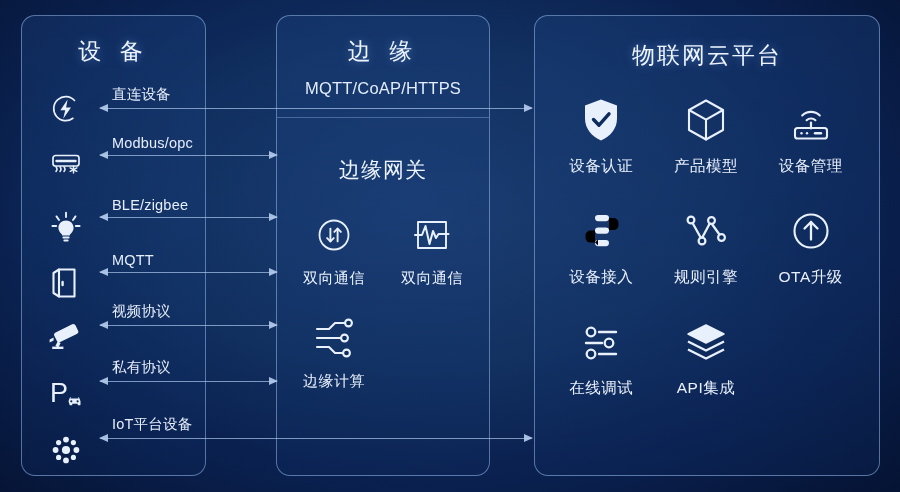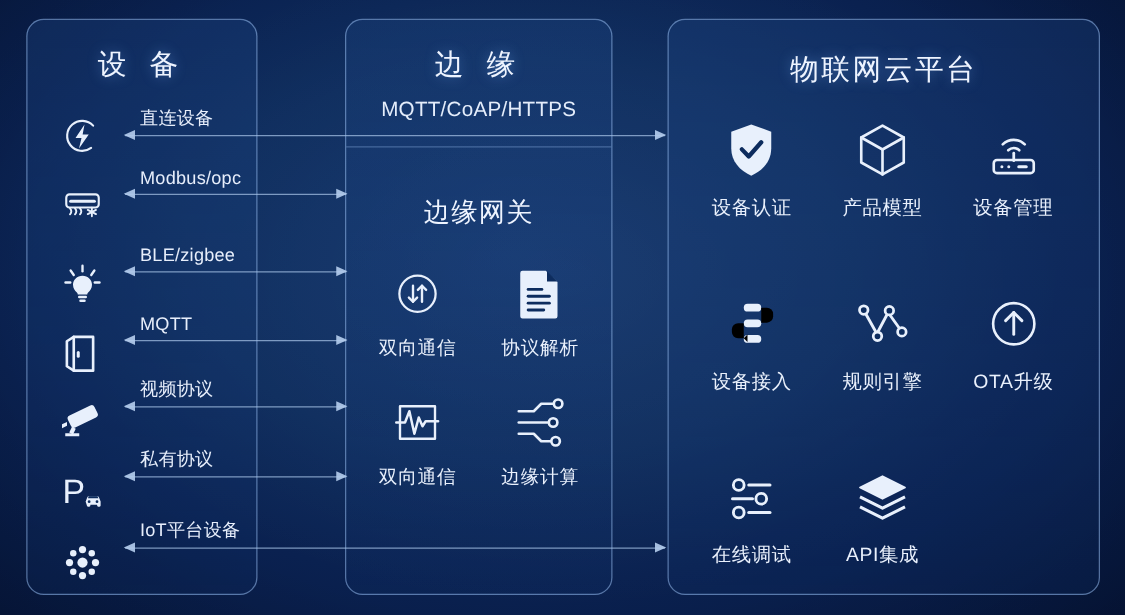--- a/index.html
+++ b/index.html
@@ -97,21 +97,21 @@
   }
   .feat { display: flex; flex-direction: column; align-items: center; gap: 10px; }
   .feat .glyph { width: 48px; height: 48px; display: flex; align-items: center; justify-content: center; }
   .feat .glyph svg { display: block; }
   .feat .caption { font-size: 15px; color: #e9f0fc; white-space: nowrap; letter-spacing: 0.5px; }
 
   
   .cloud-grid {
     position: absolute; left: 14px; right: 16px; top: 78px;
     display: grid; grid-template-columns: repeat(3, 1fr);
-    row-gap: 56px;
+    row-gap: 28px;
   }
   .cloud-grid .feat .glyph { width: 52px; height: 52px; }
   .cloud-grid .feat .caption { font-size: 15.5px; }
 
   svg.ic { stroke: #e8f0fc; fill: none; stroke-width: 1.7; stroke-linecap: round; stroke-linejoin: round; }
   svg.ic-f { fill: #e8f0fc; stroke: none; }
 </style>
 </head>
 <body>
 
@@ -267,35 +267,20 @@
               <line x1="18.4" y1="15.6" x2="18.4" y2="28.4"></line>
               <path d="M15.1 25.1 L18.4 28.4 L21.7 25.1"></path>
               <line x1="25.6" y1="28.4" x2="25.6" y2="15.6"></line>
               <path d="M22.3 18.9 L25.6 15.6 L28.9 18.9"></path>
             </g>
           </svg>
         </span>
         <span class="caption">双向通信</span>
       </div>
 
-      <div class="feat">
-        <span class="glyph">
-          <svg width="42" height="46" viewBox="0 0 42 46">
-            <path fill="#e8f0fc" d="M7 4.5 h18.6 L35 13.6 V41 a1.8 1.8 0 0 1 -1.8 1.8 H7 A1.8 1.8 0 0 1 5.2 41 V6.3 A1.8 1.8 0 0 1 7 4.5 Z"></path>
-            <path fill="#0d2c5e" d="M26.6 4.9 v8.2 h8.2 z"></path>
-            <g stroke="#0d2c5e" stroke-width="2.3" stroke-linecap="round">
-              <line x1="11.5" y1="19.5" x2="22.5" y2="19.5"></line>
-              <line x1="11.5" y1="25" x2="28.5" y2="25"></line>
-              <line x1="11.5" y1="30.5" x2="28.5" y2="30.5"></line>
-              <line x1="11.5" y1="36" x2="24" y2="36"></line>
-            </g>
-          </svg>
-        </span>
-        <span class="caption">协议解析</span>
-      </div>
 
       <div class="feat">
         <span class="glyph">
           <svg class="ic" width="44" height="42" viewBox="0 0 44 42">
             <rect x="8" y="8" width="28" height="26" stroke-width="1.9"></rect>
             <path stroke-width="2" d="M5 21 h7 l3.5 -9 4 18 3.5 -13 3 7 2.5 -4 h10"></path>
           </svg>
         </span>
         <span class="caption">双向通信</span>
       </div>

